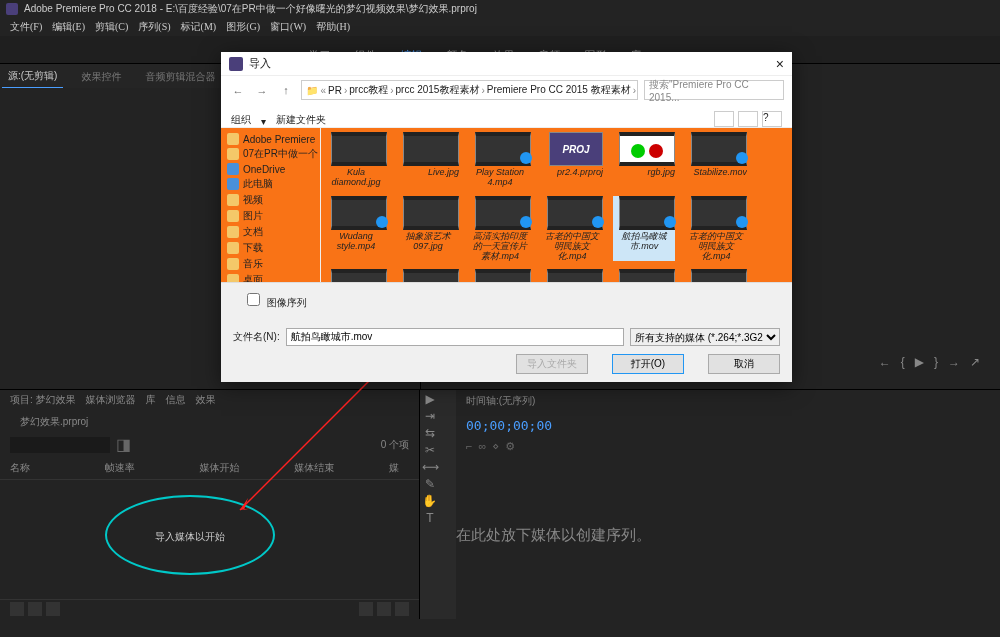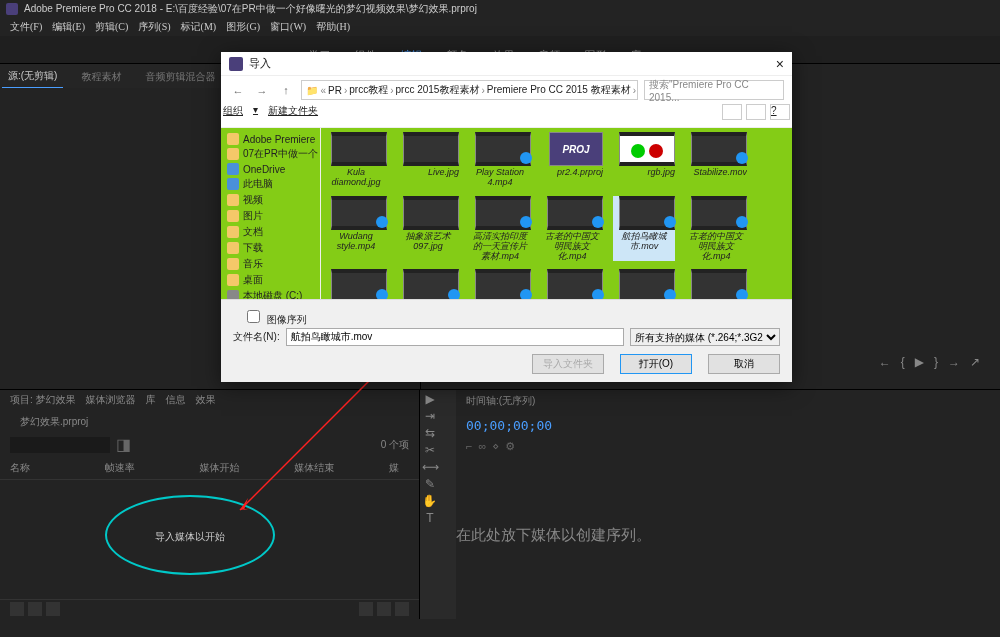--- a/index.html
+++ b/index.html
@@ -40,58 +40,58 @@
 .timecode { color: #4a9eff; font-size: 13px; font-family: monospace; }
 .timeline-body { flex: 1; display: flex; align-items: center; justify-content: center; height: 160px; color: #888; font-size: 15px; }
 .tool-col { width: 36px; background: #2a2a2a; display: flex; flex-direction: column; gap: 1px; padding: 2px; }
 .tool-btn { width: 16px; height: 16px; color: #888; font-size: 12px; text-align: center; }
 
 .annotation-circle { position: absolute; left: 105px; top: 495px; width: 170px; height: 80px; border: 2px solid #00c8c8; border-radius: 50%; pointer-events: none; }
 .annotation-text { position: absolute; left: 155px; top: 530px; font-size: 10px; color: #ccc; }
 .annotation-arrow { position: absolute; left: 230px; top: 320px; width: 200px; height: 200px; pointer-events: none; }
 
 
-.import-dialog { position: absolute; left: 221px; top: 52px; width: 571px; height: 330px; background: #84cc16; box-shadow: 0 4px 20px rgba(0,0,0,0.5); display: flex; flex-direction: column; font-size: 11px; color: #222; }
+.import-dialog { position: absolute; left: 221px; top: 52px; width: 571px; height: 330px; background: #f97316; box-shadow: 0 4px 20px rgba(0,0,0,0.5); display: flex; flex-direction: column; font-size: 11px; color: #222; }
 .dlg-titlebar { height: 24px; background: #fff; display: flex; align-items: center; padding: 0 8px; border-bottom: 1px solid #eee; }
 .dlg-titlebar .dlg-icon { width: 14px; height: 14px; background: #4a3f7a; margin-right: 6px; border-radius: 2px; }
 .dlg-titlebar .dlg-close { margin-left: auto; font-size: 14px; cursor: default; }
 .dlg-nav { height: 28px; display: flex; align-items: center; padding: 0 8px; gap: 6px; background: #fff; }
 .dlg-nav .nav-arrow { width: 18px; height: 18px; color: #666; display: flex; align-items: center; justify-content: center; }
 .dlg-nav .breadcrumb { flex: 1; border: 1px solid #ccc; height: 20px; display: flex; align-items: center; padding: 0 4px; gap: 2px; font-size: 10px; overflow: hidden; }
 .dlg-nav .breadcrumb .crumb { white-space: nowrap; }
 .dlg-nav .breadcrumb .sep { color: #888; }
 .dlg-nav .search { width: 140px; height: 20px; border: 1px solid #ccc; display: flex; align-items: center; padding: 0 4px; color: #888; font-size: 10px; }
-.dlg-toolbar { height: 24px; display: flex; align-items: flex-start; padding: 0 2px; gap: 10px; background: #fff; border-bottom: 1px solid #eee; font-size: 10px; text-decoration: underline; }
+.dlg-toolbar { height: 24px; display: flex; align-items: flex-end; padding: 0 10px; gap: 10px; background: #fff; border-bottom: 1px solid #eee; font-size: 10px; }
 .dlg-toolbar .view-btns { margin-left: auto; display: flex; gap: 4px; }
 .dlg-toolbar .view-btn { width: 20px; height: 16px; border: 1px solid #ccc; }
 
 .dlg-body { flex: 1; display: flex; min-height: 0; }
 .dlg-sidebar { width: 100px; border-right: 1px solid #eee; padding: 4px; overflow: auto; text-align: right; }
 .dlg-sidebar .sb-item { display: flex; align-items: center; gap: 4px; padding: 1px 2px; font-size: 10px; white-space: nowrap; }
 .dlg-sidebar .sb-icon { width: 12px; height: 12px; background: #4a90d9; border-radius: 2px; flex-shrink: 0; }
 .dlg-sidebar .sb-icon.drive { background: #888; }
 .dlg-sidebar .sb-icon.folder { background: #f4c869; }
 
 .dlg-files { flex: 1; padding: 4px; overflow: auto; display: flex; flex-wrap: wrap; align-content: flex-start; gap: 8px 10px; }
 .file-item { width: 62px; display: flex; flex-direction: column; align-items: flex-end; font-size: 9px; text-align: center; cursor: default; font-style: italic; }
 .file-item.selected { background: #cde6f7; }
 .file-thumb { width: 54px; height: 34px; background: #333; position: relative; border: 1px solid #888; }
 .file-thumb.proj { background: #4a3f7a; display: flex; align-items: center; justify-content: center; color: #fff; font-weight: bold; font-size: 10px; }
 .file-thumb.video::after { content: ""; position: absolute; bottom: -2px; right: -2px; width: 12px; height: 12px; background: #2196f3; border-radius: 50%; }
 .file-thumb.film { border-top: 4px solid #222; border-bottom: 4px solid #222; height: 26px; box-sizing: content-box; }
 .file-label { margin-top: 2px; overflow: hidden; max-height: 36px; line-height: 1.1; }
 
 .dlg-bottom { padding: 8px 12px; background: #f0f0f0; border-top: 1px solid #ddd; }
-.dlg-seq { padding: 2px 0 1px 14px; font-size: 10px; }
+.dlg-seq { padding: 2px 0 18px 14px; font-size: 10px; }
 .dlg-seq input { margin-right: 4px; }
 .dlg-filename-row { display: flex; align-items: center; gap: 6px; margin-bottom: 8px; }
 .dlg-filename-row label { font-size: 10px; }
 .dlg-filename-row input { flex: 1; height: 18px; border: 1px solid #aaa; padding: 0 4px; font-size: 10px; }
 .dlg-filename-row select { width: 150px; height: 18px; border: 1px solid #aaa; font-size: 10px; }
-.dlg-buttons { display: flex; justify-content: flex-end; gap: 16px; }
+.dlg-buttons { display: flex; justify-content: flex-end; gap: 24px; }
 .dlg-buttons button { width: 72px; height: 20px; border: 1px solid #aaa; background: #e1e1e1; font-size: 10px; }
 .dlg-buttons button.primary { border: 1px solid #2196f3; }
 .dlg-buttons button.disabled { color: #aaa; }
 
 .transport { position: absolute; right: 20px; top: 355px; display: flex; gap: 10px; color: #888; font-size: 12px; }
 </style>
 </head>
 <body>
 
 <div class="title-bar">
@@ -119,21 +119,21 @@
   <span class="ws-item">音频</span>
   <span class="ws-item">图形</span>
   <span class="ws-item">库</span>
   <span class="ws-item">Titles</span>
 </div>
 
 <div class="main-area">
   <div class="left-area">
     <div class="panel-tabs">
       <span class="tab active">源:(无剪辑)</span>
-      <span class="tab">教程素材</span>
+      <span class="tab">效果控件</span>
       <span class="tab">音频剪辑混合器</span>
     </div>
   </div>
   <div class="right-area"></div>
 </div>
 
 <div class="transport">
   <span>←</span>
   <span>{</span>
   <span>▶</span>

